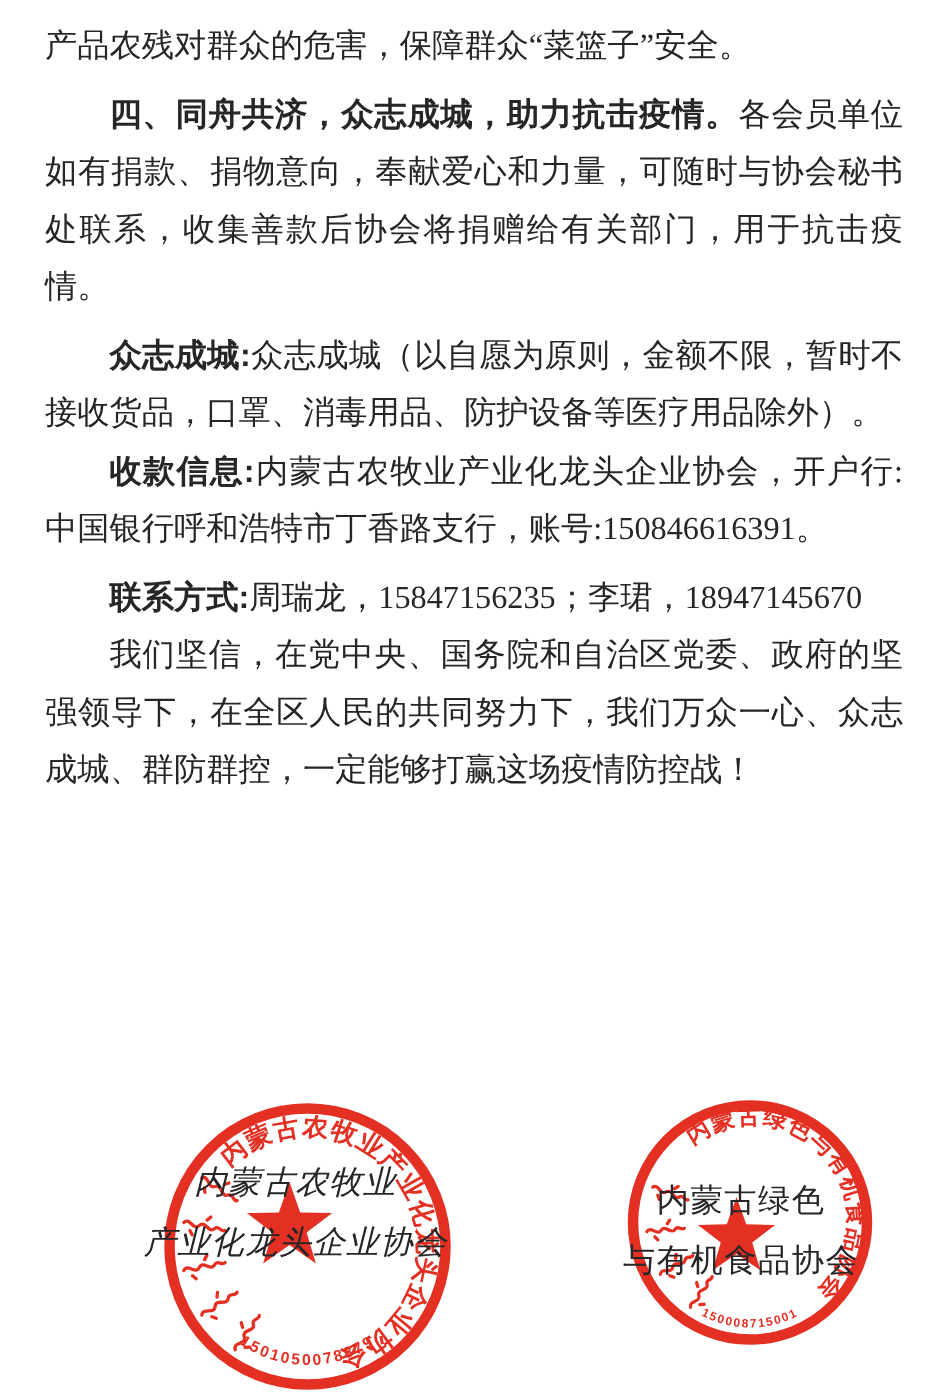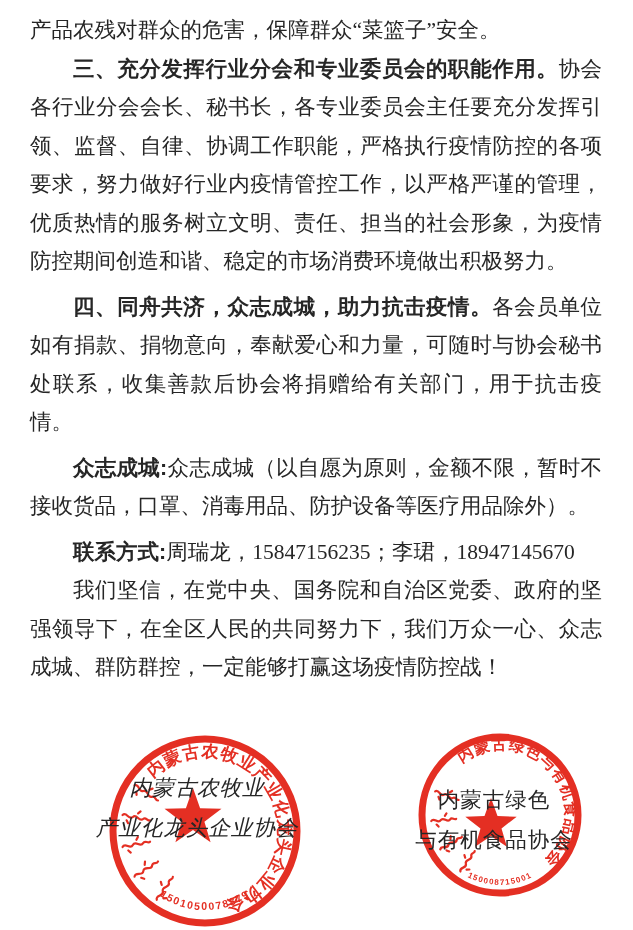--- a/index.html
+++ b/index.html
@@ -45,23 +45,23 @@
   .seal-stroke{fill:none;stroke:var(--stamp,#e3271b);stroke-width:2.2;stroke-linecap:round;}
   .seal-text{fill:var(--stamp,#e3271b);font-family:"Liberation Sans","DejaVu Sans",sans-serif;font-weight:700;}
 </style>
 </head>
 <body>
 
 <div class="page" style="background: rgb(255, 255, 255);">
 
   <div class="doc">
       <p><span>产品农残对群众的危害，保障群众“菜篮子”安全。</span></p>
-      <p class="ind"><span class="b">三、充分发挥行业分会和专业委员会的职能作用。</span><span>协会各行业分会会长、秘书长，各专业委员会主任要充分发挥引领、监督、自律、协调工作职能，严格执行疫情防控的各项要求，努力做好行业内疫情管控工作，以严格严谨的管理，优质热情的服务树立文明、责任、担当的社会形象，为疫情防控期间创造和谐、稳定的市场消费环境做出积极努力。</span></p>
       <p class="ind sp"><span class="b">四、同舟共济，众志成城，助力抗击疫情。</span><span>各会员单位如有捐款、捐物意向，奉献爱心和力量，可随时与协会秘书处联系，收集善款后协会将捐赠给有关部门，用于抗击疫情。</span></p>
       <p class="ind sp"><span class="b">众志成城:</span><span>众志成城（以自愿为原则，金额不限，暂时不接收货品，口罩、消毒用品、防护设备等医疗用品除外）。</span></p>
+      <p class="ind"><span class="b">收款信息:</span><span>内蒙古农牧业产业化龙头企业协会，开户行:中国银行呼和浩特市丁香路支行，账号:150846616391。</span></p>
       <p class="ind sp"><span class="b">联系方式:</span><span>周瑞龙，15847156235；李珺，18947145670</span></p>
       <p class="ind"><span>我们坚信，在党中央、国务院和自治区党委、政府的坚强领导下，在全区人民的共同努力下，我们万众一心、众志成城、群防群控，一定能够打赢这场疫情防控战！</span></p>
     </div>
 
   <svg class="stamp stamp-left" width="200" height="200" viewBox="0 0 200 200">
     <circle class="seal-ring" cx="100" cy="100" r="92" stroke-width="7"></circle>
     <path class="seal-fill" d="M88,57 L95.1,77.3 L116.5,77.7 L99.4,90.7 L105.6,111.3 L88,99 L70.4,111.3 L76.6,90.7 L59.5,77.7 L80.9,77.3 Z"></path>
     <defs>
       <path id="arcL" d="M54.4,41.7 A74,74 0 1 1 127.7,168.6" fill="none"></path>
       <path id="codeL" d="M51.3,162.3 A79,79 0 0 0 148.7,162.3" fill="none"></path>

